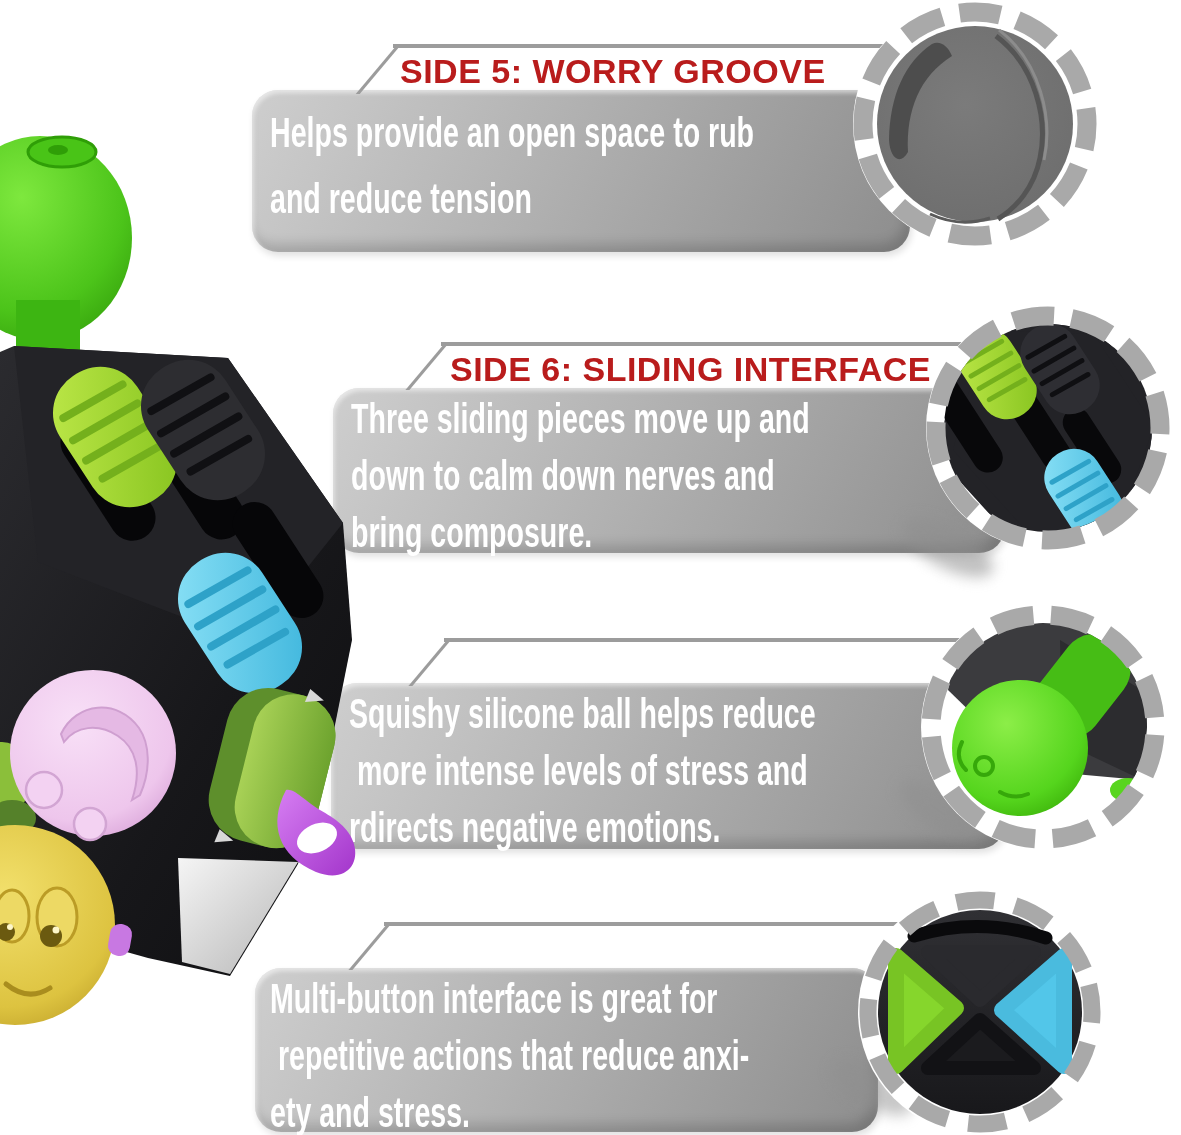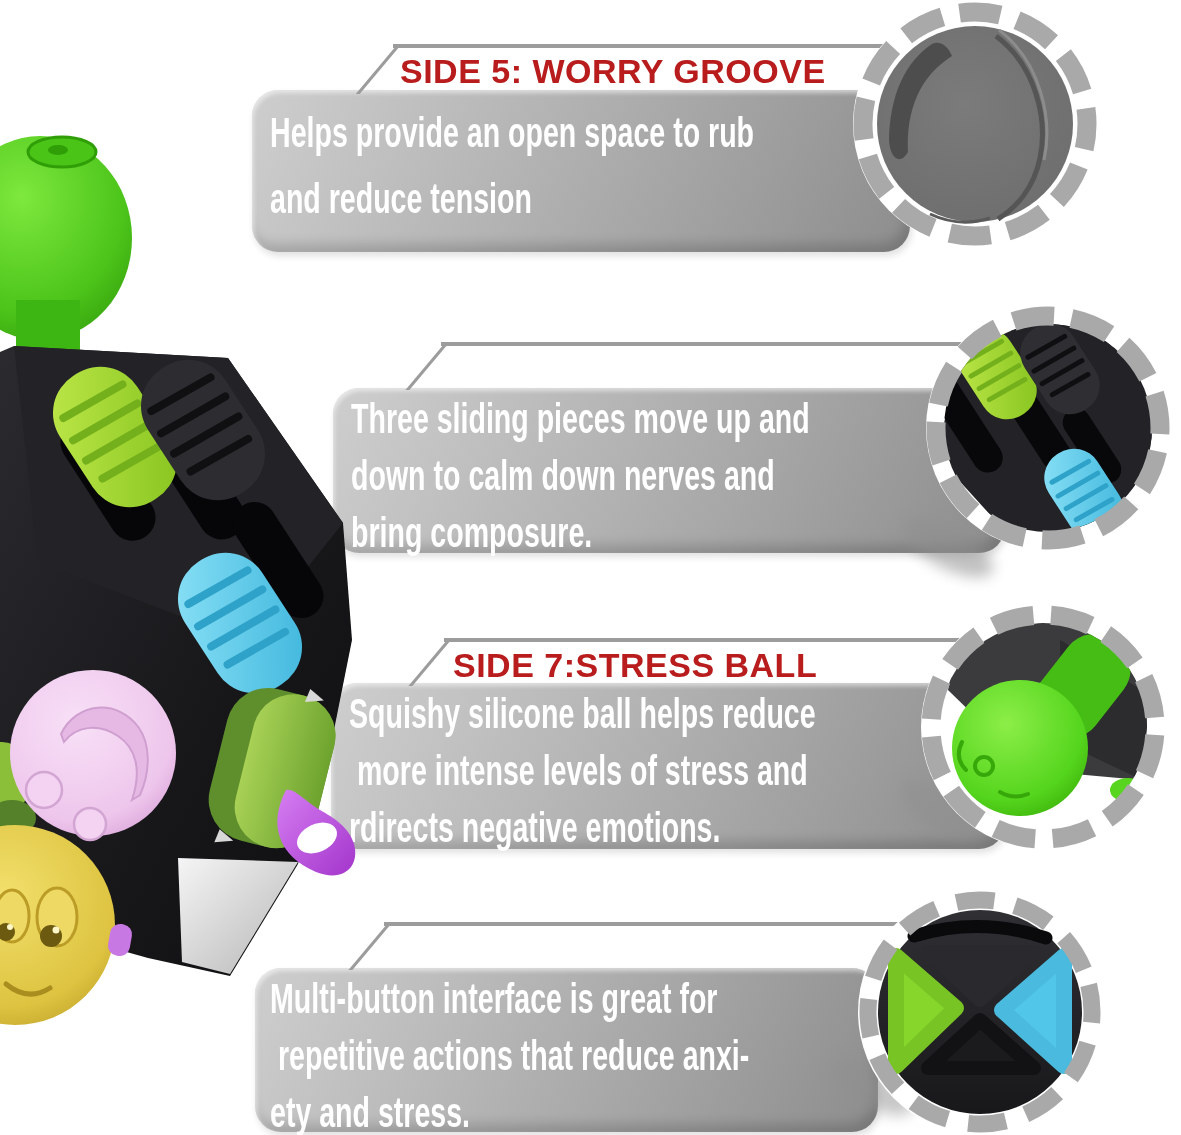--- a/index.html
+++ b/index.html
@@ -70,24 +70,24 @@
       <div class="line">ety and stress.</div>
     </div>
   </div>
 
   <div class="rule" style="left:393px; top:44px; width:512px;"></div>
   <div class="slash" style="left:396px; top:46px; height:48px;"></div>
   <div class="heading" style="left:400px; top:52px;">SIDE 5: WORRY GROOVE</div>
 
   <div class="rule" style="left:441px; top:342px; width:570px;"></div>
   <div class="slash" style="left:444px; top:344px; height:46px;"></div>
+  <div class="heading" style="left:450px; top:350px;">SIDE 6: SLIDING INTERFACE</div>
 
   <div class="rule" style="left:444px; top:638px; width:562px;"></div>
   <div class="slash" style="left:447px; top:640px; height:46px;"></div>
-  <div class="heading" style="left:453px; top:646px;">SIDE 7:STRESS BALL</div>
 
   <div class="rule" style="left:384px; top:922px; width:516px;"></div>
   <div class="slash" style="left:387px; top:924px; height:46px;"></div>
 
   <svg class="overlay" width="1181" height="1135" viewBox="0 0 1181 1135" xmlns="http://www.w3.org/2000/svg">
     <defs>
       <radialGradient id="gBall" cx="40%" cy="30%" r="80%">
         <stop offset="0%" stop-color="#7ee83e"></stop>
           <stop offset="70%" stop-color="#4cc41a"></stop>
           <stop offset="100%" stop-color="#35a20c"></stop>

